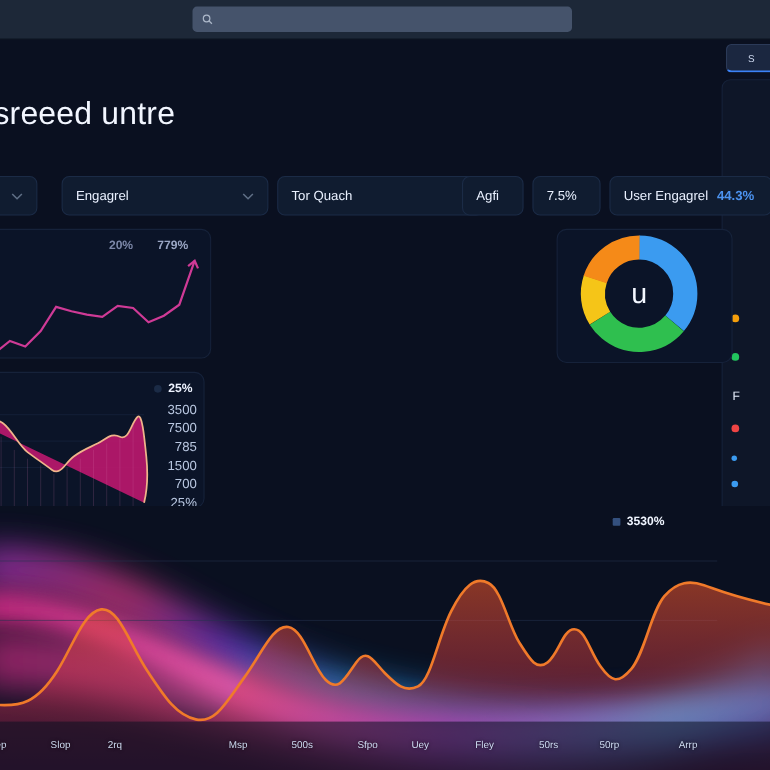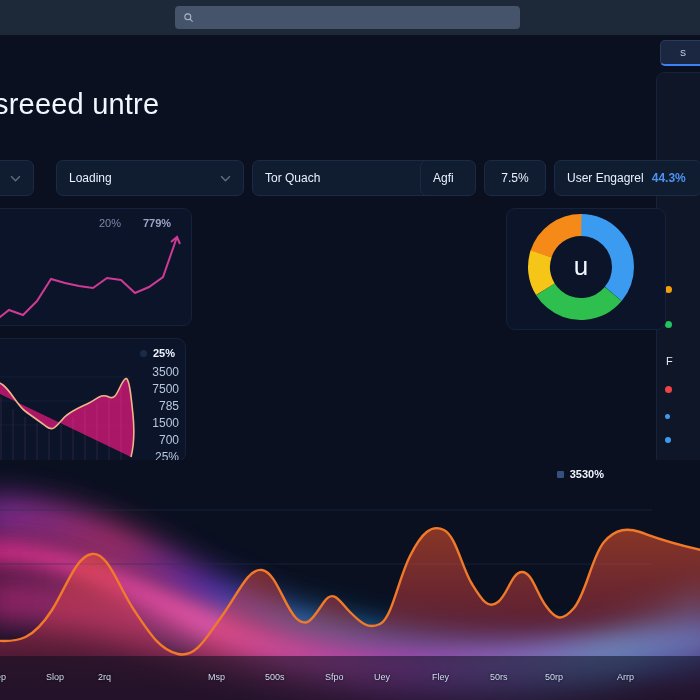--- a/index.html
+++ b/index.html
@@ -149,44 +149,44 @@
 
   <div class="chip-row">
     <div class="chip" style="left:0px;width:56px;justify-content:flex-end">
       <span class="chev">
         <svg width="11" height="7" viewBox="0 0 12 8" fill="none" stroke="#9fb2cc" stroke-width="1.6">
             <path d="M1 1.5 L6 6.5 L11 1.5"></path>
           </svg>
       </span>
     </div>
     <div class="chip" style="left:78px;width:188px">
-      <span>Loading</span>
+      <span>Engagrel</span>
       <span class="chev">
         <svg width="11" height="7" viewBox="0 0 12 8" fill="none" stroke="#9fb2cc" stroke-width="1.6">
             <path d="M1 1.5 L6 6.5 L11 1.5"></path>
           </svg>
       </span>
     </div>
     <div class="chip" style="left:274px;width:188px">
       <span>Tor Quach</span>
     </div>
     <div class="chip" style="left:442px;width:56px;">
       <span>Agfi</span>
     </div>
-    <div class="chip" style="left:506px;width:62px;justify-content:center">
+    <div class="chip" style="left:506px;width:62px;justify-content:flex-start">
       <span>7.5%</span>
     </div>
     <div class="chip" style="left:576px;width:148px">
       <span>User Engagrel</span>
       <span class="accent">44.3%</span>
     </div>
   </div>
 
   <div class="card" style="left:-20px;top:172px;width:212px;height:118px">
-    <div class="card-metric" style="left:118px;color:#7c87a8;font-weight:400">20%</div>
+    <div class="card-metric" style="left:118px;color:#7c87a8;font-weight:700">20%</div>
     <div class="card-metric" style="left:162px;color:#9aa6c4">779%</div>
     <svg width="212" height="118" viewBox="0 0 212 118">
       <path d="M0,108 L14,112 L28,101 L42,106 L56,92 L70,70 L84,74 L98,77 L112,79 L126,69 L140,71 L154,84 L168,78 L182,68 L196,28" fill="none" stroke="#cf3a96" stroke-width="2"></path>
       <path d="M190,33 L196,28 L199,35" fill="none" stroke="#cf3a96" stroke-width="2"></path>
     </svg>
   </div>
 
 
   <div class="card" style="left:506px;top:172px;width:160px;height:122px">
     <svg width="160" height="122" viewBox="0 0 160 122">

